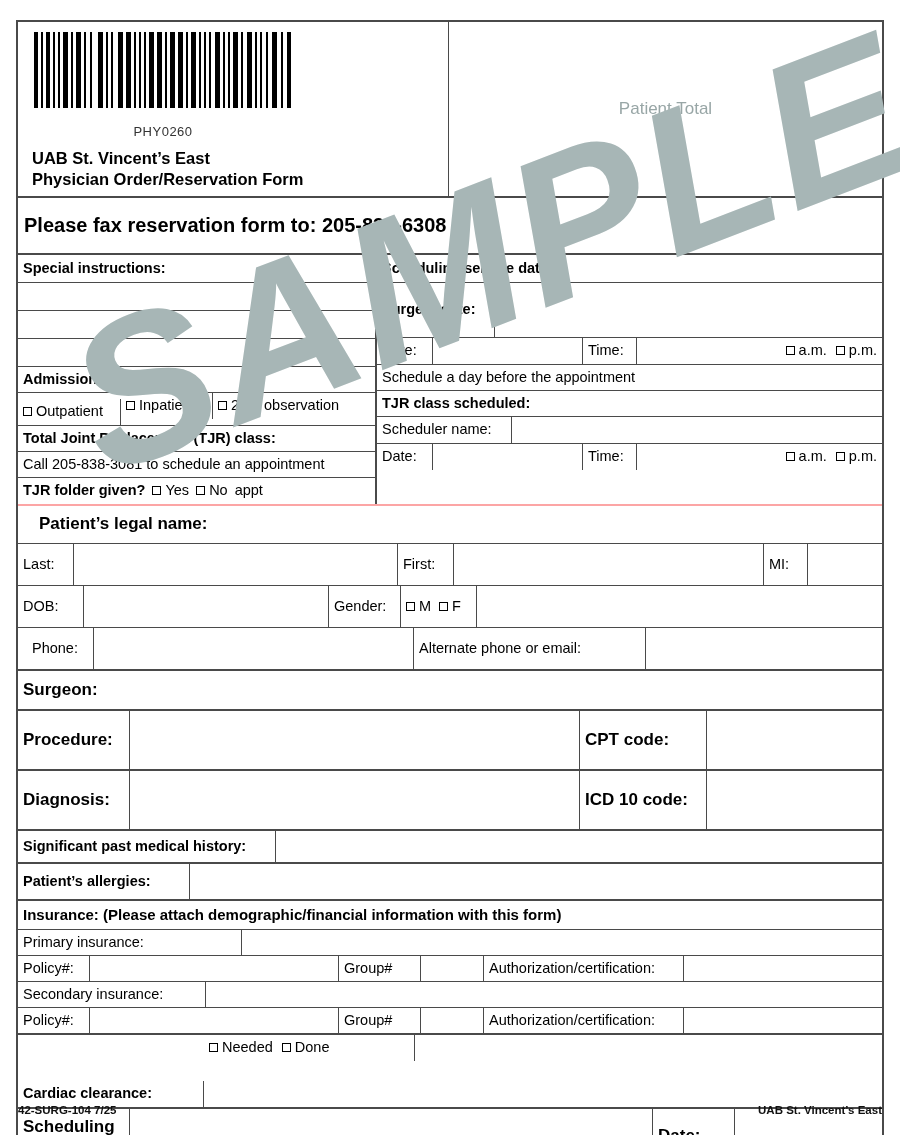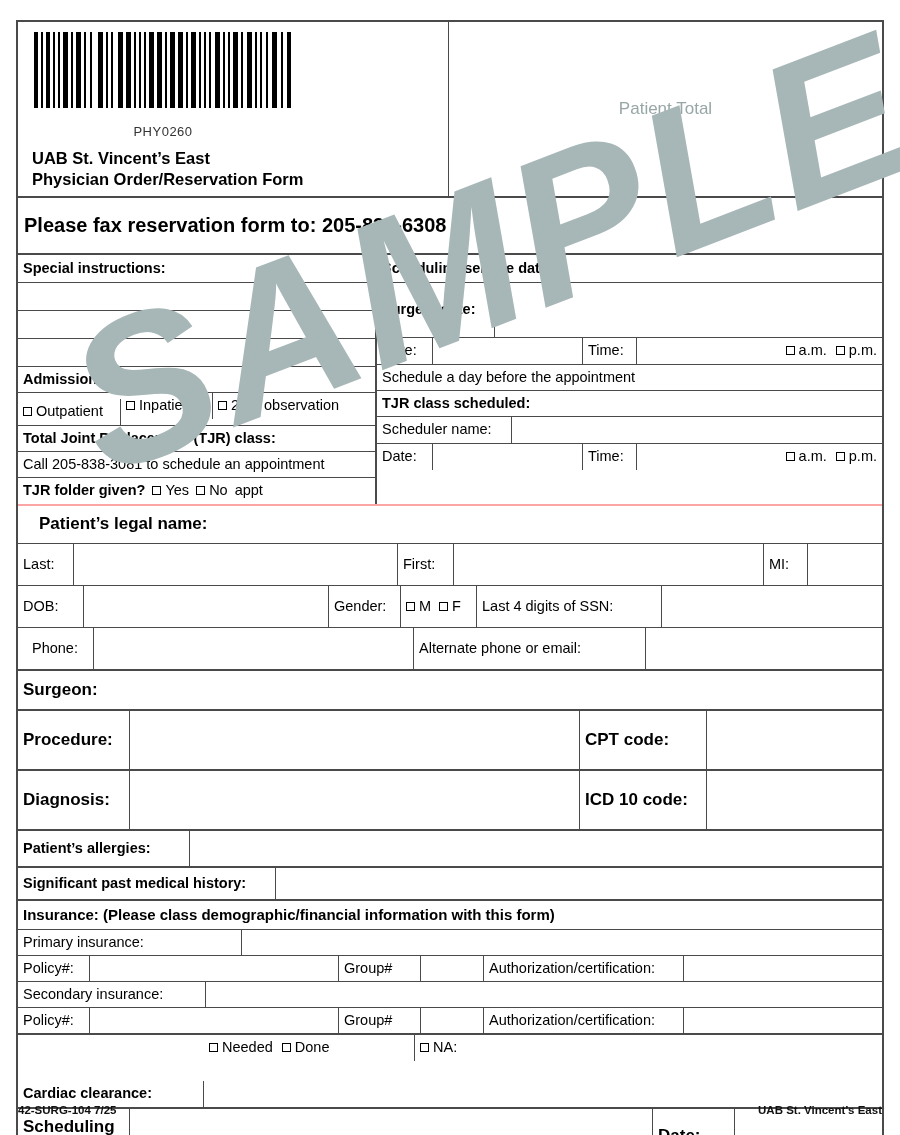--- a/index.html
+++ b/index.html
@@ -288,21 +288,20 @@
     <div class="row">
       <div class="cell" style="width:66px;height:41px;">DOB:</div>
       <div class="cell" style="width:245px;height:41px;"></div>
       <div class="cell" style="width:72px;height:41px;">Gender:</div>
       <div class="cell" style="width:76px;height:41px;">
         <span class="cb"></span>
         <span>M</span>
         <span class="cb" style="margin-left:8px;"></span>
         <span>F</span>
       </div>
-      <div class="cell" style="width:185px;height:41px;">Last 4 digits of SSN:</div>
       <div class="cell nr grow" style="height:41px;"></div>
     </div>
 
     <div class="row thick">
       <div class="cell" style="width:76px;height:41px;padding-left:14px;">Phone:</div>
       <div class="cell" style="width:320px;height:41px;"></div>
       <div class="cell" style="width:232px;height:41px;">Alternate phone or email:</div>
       <div class="cell nr grow" style="height:41px;"></div>
     </div>
 
@@ -320,31 +319,31 @@
     </div>
 
     <div class="row thick">
       <div class="cell big" style="width:112px;height:58px;">Diagnosis:</div>
       <div class="cell" style="width:450px;height:58px;"></div>
       <div class="cell big" style="width:127px;height:58px;">ICD 10 code:</div>
       <div class="cell nr grow" style="height:58px;"></div>
     </div>
 
     <div class="row thick">
+      <div class="cell b" style="width:258px;height:31px;">Significant past medical history:</div>
+      <div class="cell nr grow" style="height:31px;"></div>
+    </div>
+
+    <div class="row thick">
       <div class="cell b" style="width:172px;height:35px;">Patient’s allergies:</div>
       <div class="cell nr grow" style="height:35px;"></div>
     </div>
 
-    <div class="row thick">
-      <div class="cell b" style="width:258px;height:31px;">Significant past medical history:</div>
-      <div class="cell nr grow" style="height:31px;"></div>
-    </div>
-
-    <div class="row">
-      <div class="cell nr b grow" style="height:28px;font-size:15px;">Insurance: (Please class demographic/financial information with this form)</div>
+    <div class="row">
+      <div class="cell nr b grow" style="height:28px;font-size:15px;">Insurance: (Please attach demographic/financial information with this form)</div>
     </div>
 
     <div class="row">
       <div class="cell" style="width:224px;height:25px;">Primary insurance:</div>
       <div class="cell nr grow" style="height:25px;"></div>
     </div>
 
     <div class="row">
       <div class="cell" style="width:72px;height:25px;">Policy#:</div>
       <div class="cell" style="width:249px;height:25px;"></div>
@@ -369,24 +368,20 @@
     </div>
 
     <div class="row thick">
       <div class="cell b" style="width:186px;height:26px;margin-top:46px;">Cardiac clearance:</div>
       <div class="cell" style="width:211px;height:26px;">
         <span class="cb"></span>
         <span>Needed</span>
         <span class="cb" style="margin-left:9px;"></span>
         <span>Done</span>
       </div>
-      <div class="cell nr grow" style="height:26px;">
-        <span class="cb"></span>
-        <span>NA:</span>
-      </div>
     </div>
 
     <div class="row last">
       <div class="cell sig" style="width:112px;height:55px;display:block;padding-top:8px;">
         <div>Scheduling</div>
         <div>signature:</div>
       </div>
       <div class="cell" style="width:523px;height:55px;"></div>
       <div class="cell big" style="width:82px;height:55px;">Date:</div>
       <div class="cell nr grow" style="height:55px;"></div>

